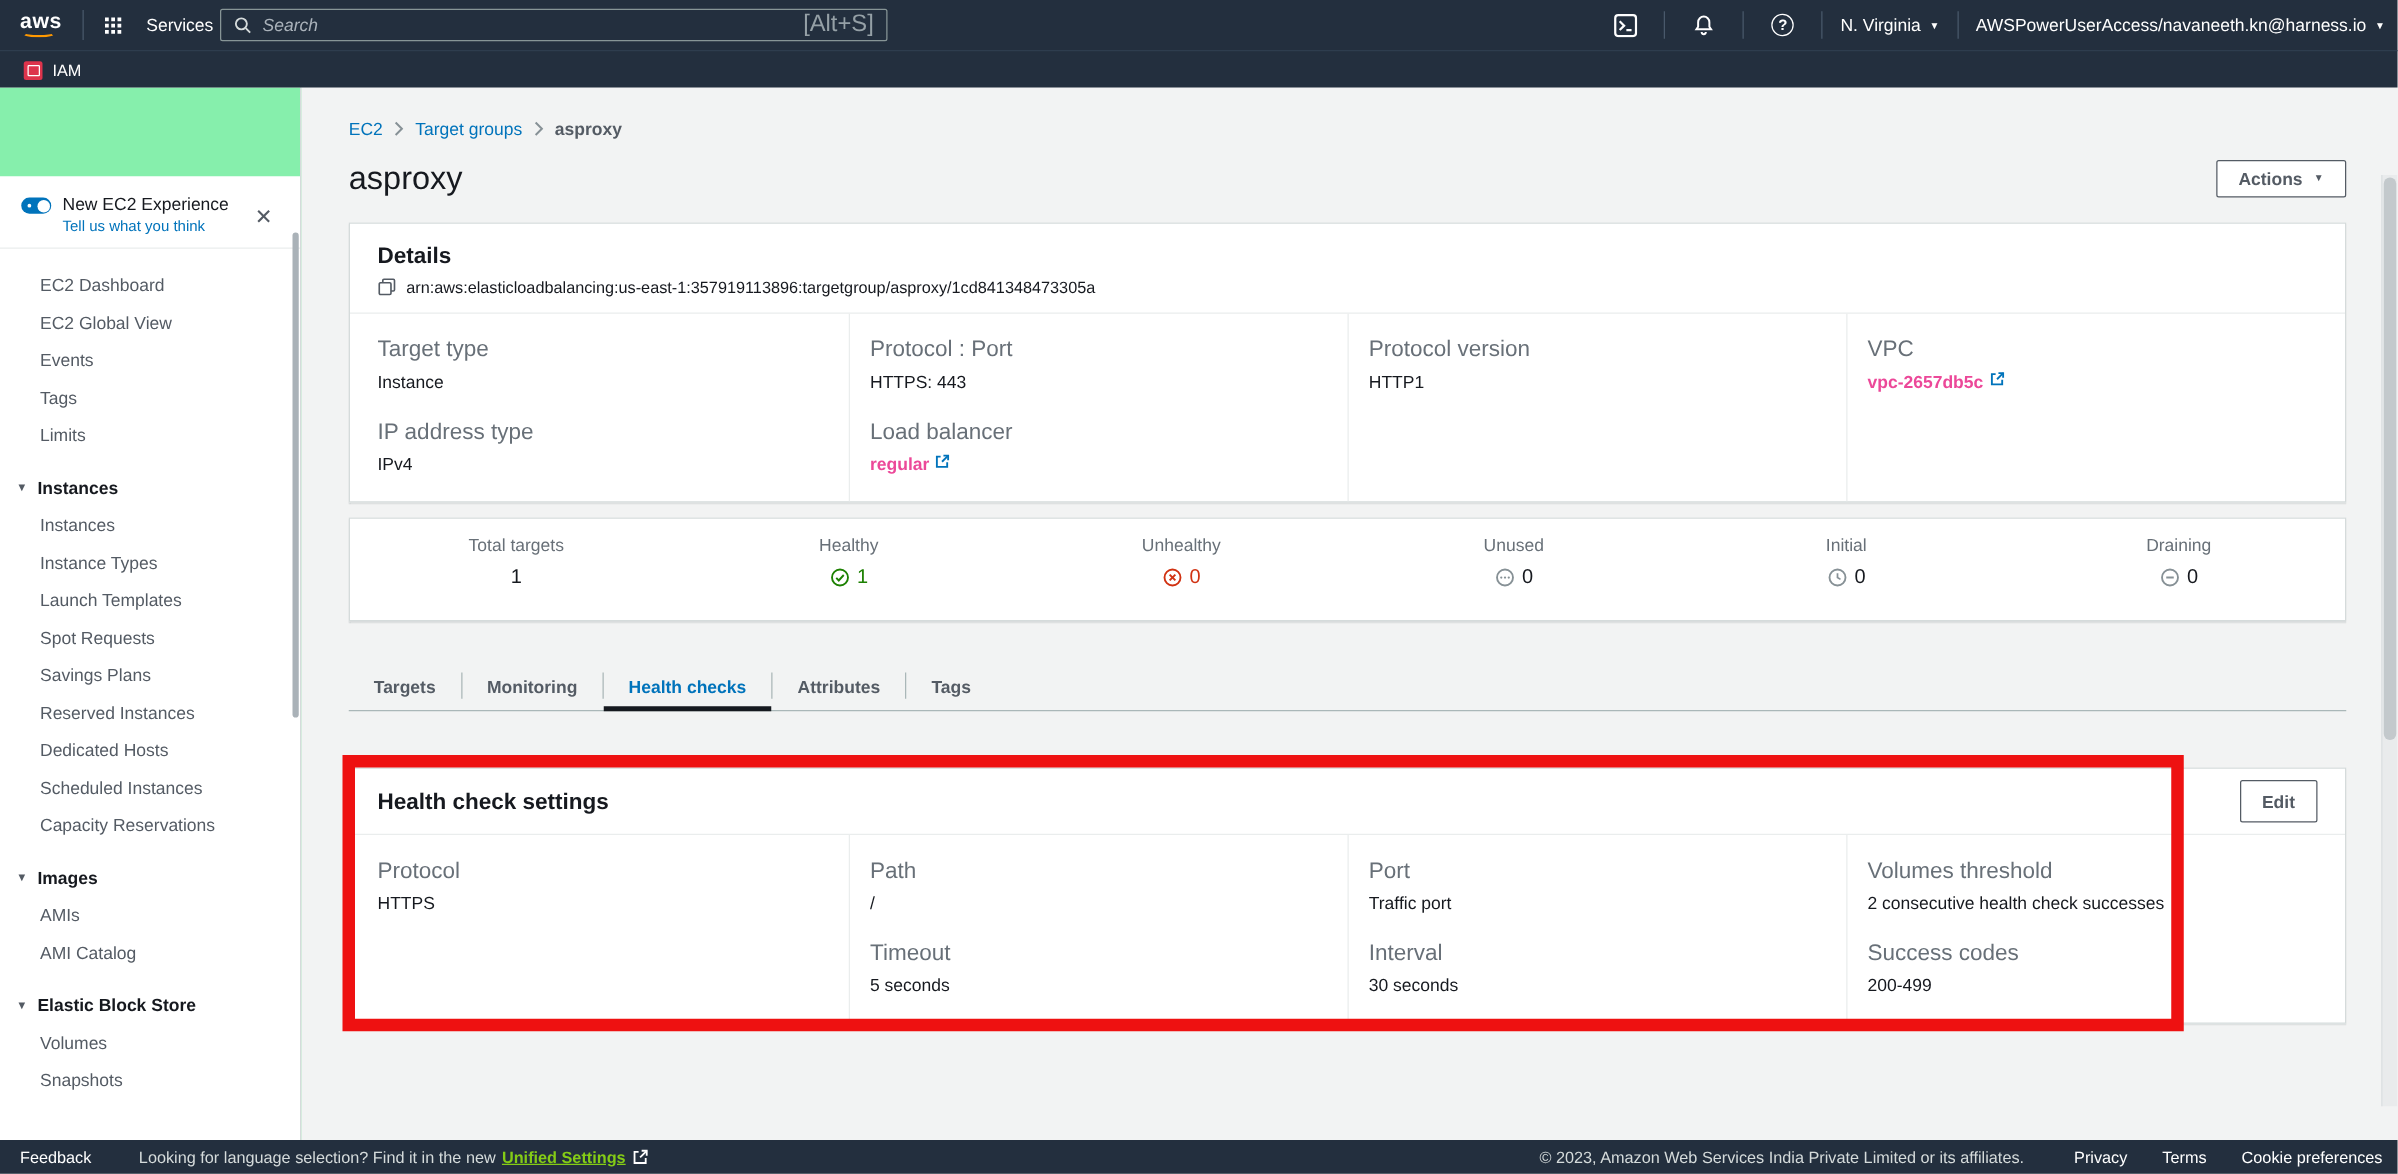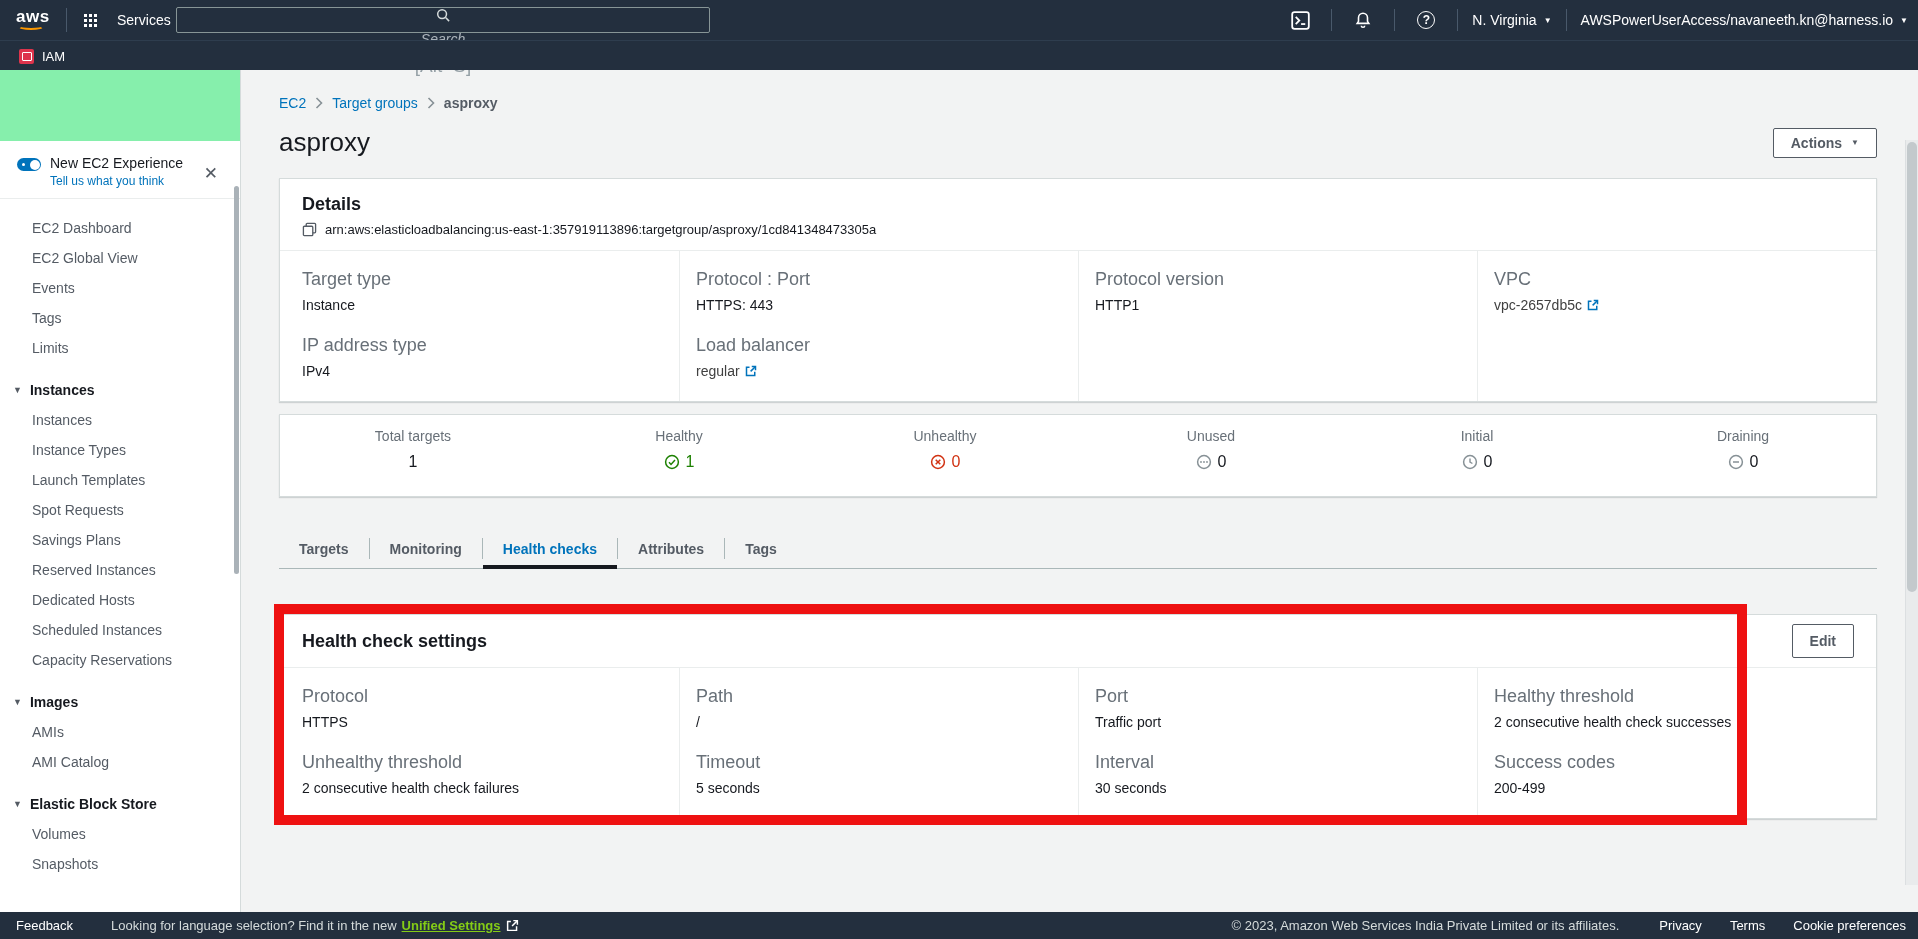--- a/index.html
+++ b/index.html
@@ -14,21 +14,21 @@
   }
   
   .topnav { position:absolute; top:0; left:0; right:0; height:40px; background:#232f3e; z-index:20; }
   .favbar { position:absolute; top:40px; left:0; right:0; height:30px; background:#232f3e; border-top:1px solid #2e3d4e; z-index:20; }
   .aws-logo { position:absolute; left:16px; top:7px; color:#fff; font-weight:bold; font-size:17px; letter-spacing:0.5px; }
   .aws-smile { display:block; width:26px; height:7px; border:2px solid transparent; border-bottom:2px solid #ff9900; border-radius:50%; margin-top:-4px; margin-left:2px; }
   .nav-divider { position:absolute; top:8px; width:1px; height:24px; background:#49596b; }
   .services { position:absolute; left:84px; top:0; height:40px; display:flex; align-items:center; gap:20px; color:#fff; cursor:pointer; }
   .grid-icon { display:grid; grid-template-columns:repeat(3,3px); grid-gap:2px; }
   .grid-icon i { width:3px; height:3px; background:#fff; }
-  .search-box { position:absolute; left:176px; top:7px; width:534px; height:26px; border:1px solid #879596; border-radius:2px; display:flex; align-items:center; padding:0 10px; gap:8px; background:#232f3e;flex-direction:column; }
+  .search-box { position:absolute; left:176px; top:7px; width:534px; height:26px; border:1px solid #879596; border-radius:2px; display:flex; align-items:center; padding:0 10px; gap:8px; background:#232f3e; }
   .search-box .ph { color:#aab2ba; font-style:italic; font-size:14px; flex:1; }
   .search-box .hint { color:#95a0a6; font-size:19px; }
   .nav-right { position:absolute; right:10px; top:0; height:40px; display:flex; align-items:center; }
   .nav-right .sep { width:1px; height:22px; background:#49596b; margin:0 14px; }
   .nav-icon { width:34px; height:40px; display:flex; align-items:center; justify-content:center; cursor:pointer; }
   .help-circle { width:18px; height:18px; border:1.5px solid #fff; border-radius:50%; color:#fff; font-size:12px; font-weight:bold; display:flex; align-items:center; justify-content:center; }
   .nav-text { color:#fff; font-size:14px; display:flex; align-items:center; gap:7px; cursor:pointer; }
   .caret { font-size:8px; color:#fff; }
   .fav-item { position:absolute; left:19px; top:0; height:30px; display:flex; align-items:center; gap:8px; color:#fff; font-size:13px; cursor:pointer;text-align:right; }
   .iam-icon { width:15px; height:15px; background:#dd344c; border-radius:2px; position:relative; }
@@ -67,21 +67,21 @@
   .card-title { font-size:18px; font-weight:bold; color:#16191f; }
   .arn-row { margin-top:7px; display:flex; align-items:center; gap:8px; font-size:13px; color:#16191f; }
   .copy-icon { cursor:pointer; flex:none; display:flex; }
   .fields { display:grid; grid-template-columns:repeat(4,1fr); border-top:1px solid #eaeded; }
   .fcol { padding:18px 16px 22px; }
   .fcol + .fcol { border-left:1px solid #eaeded; }
   .fcol:first-child { padding-left:22px; }
   .field + .field { margin-top:22px; }
   .flabel { font-size:18px; color:#687078; margin-bottom:7px; }
   .fvalue { font-size:14px; color:#16191f; }
-  .fvalue a { color:#404040; text-decoration:none; display:inline-flex; align-items:center; gap:5px; cursor:pointer; }
+  .fvalue a { color:#ec4899; text-decoration:none; display:inline-flex; gap:5px; cursor:pointer;font-weight:bold; }
   
   .summary-card { margin-top:12px; height:83px; display:grid; grid-template-columns:repeat(6,1fr); }
   .stat { text-align:center; padding-top:13px; }
   .stat-label { font-size:14px; color:#687078; }
   .stat-value { margin-top:9px; font-size:16px; display:flex; align-items:center; justify-content:center; gap:6px; }
   
   .tabs { margin-top:36px; display:flex; align-items:stretch; border-bottom:1px solid #aab7b8; }
   .tab { padding:8px 20px 11px; font-size:14px; font-weight:bold; color:#545b64; cursor:pointer; position:relative; }
   .tab.active { color:#0073bb; }
   .tab.active::after { content:''; position:absolute; left:0; right:0; bottom:-1px; height:4px; background:#16191f; }
@@ -409,24 +409,20 @@
           <button class="btn">
             <span>Edit</span>
           </button>
         </div>
         <div class="fields" id="health-fields">
             <div class="fcol">
               <div class="field">
                 <div class="flabel">Protocol</div>
                 <div class="fvalue">HTTPS</div>
               </div>
-              <div class="field">
-                <div class="flabel">Unhealthy threshold</div>
-                <div class="fvalue">2 consecutive health check failures</div>
-              </div>
             </div>
             <div class="fcol">
               <div class="field">
                 <div class="flabel">Path</div>
                 <div class="fvalue">/</div>
               </div>
               <div class="field">
                 <div class="flabel">Timeout</div>
                 <div class="fvalue">5 seconds</div>
               </div>
@@ -436,21 +432,21 @@
                 <div class="flabel">Port</div>
                 <div class="fvalue">Traffic port</div>
               </div>
               <div class="field">
                 <div class="flabel">Interval</div>
                 <div class="fvalue">30 seconds</div>
               </div>
             </div>
             <div class="fcol">
               <div class="field">
-                <div class="flabel">Healthy threshold</div>
+                <div class="flabel">Volumes threshold</div>
                 <div class="fvalue">2 consecutive health check successes</div>
               </div>
               <div class="field">
                 <div class="flabel">Success codes</div>
                 <div class="fvalue">200-499</div>
               </div>
             </div>
           </div>
       </div>
     </div>

